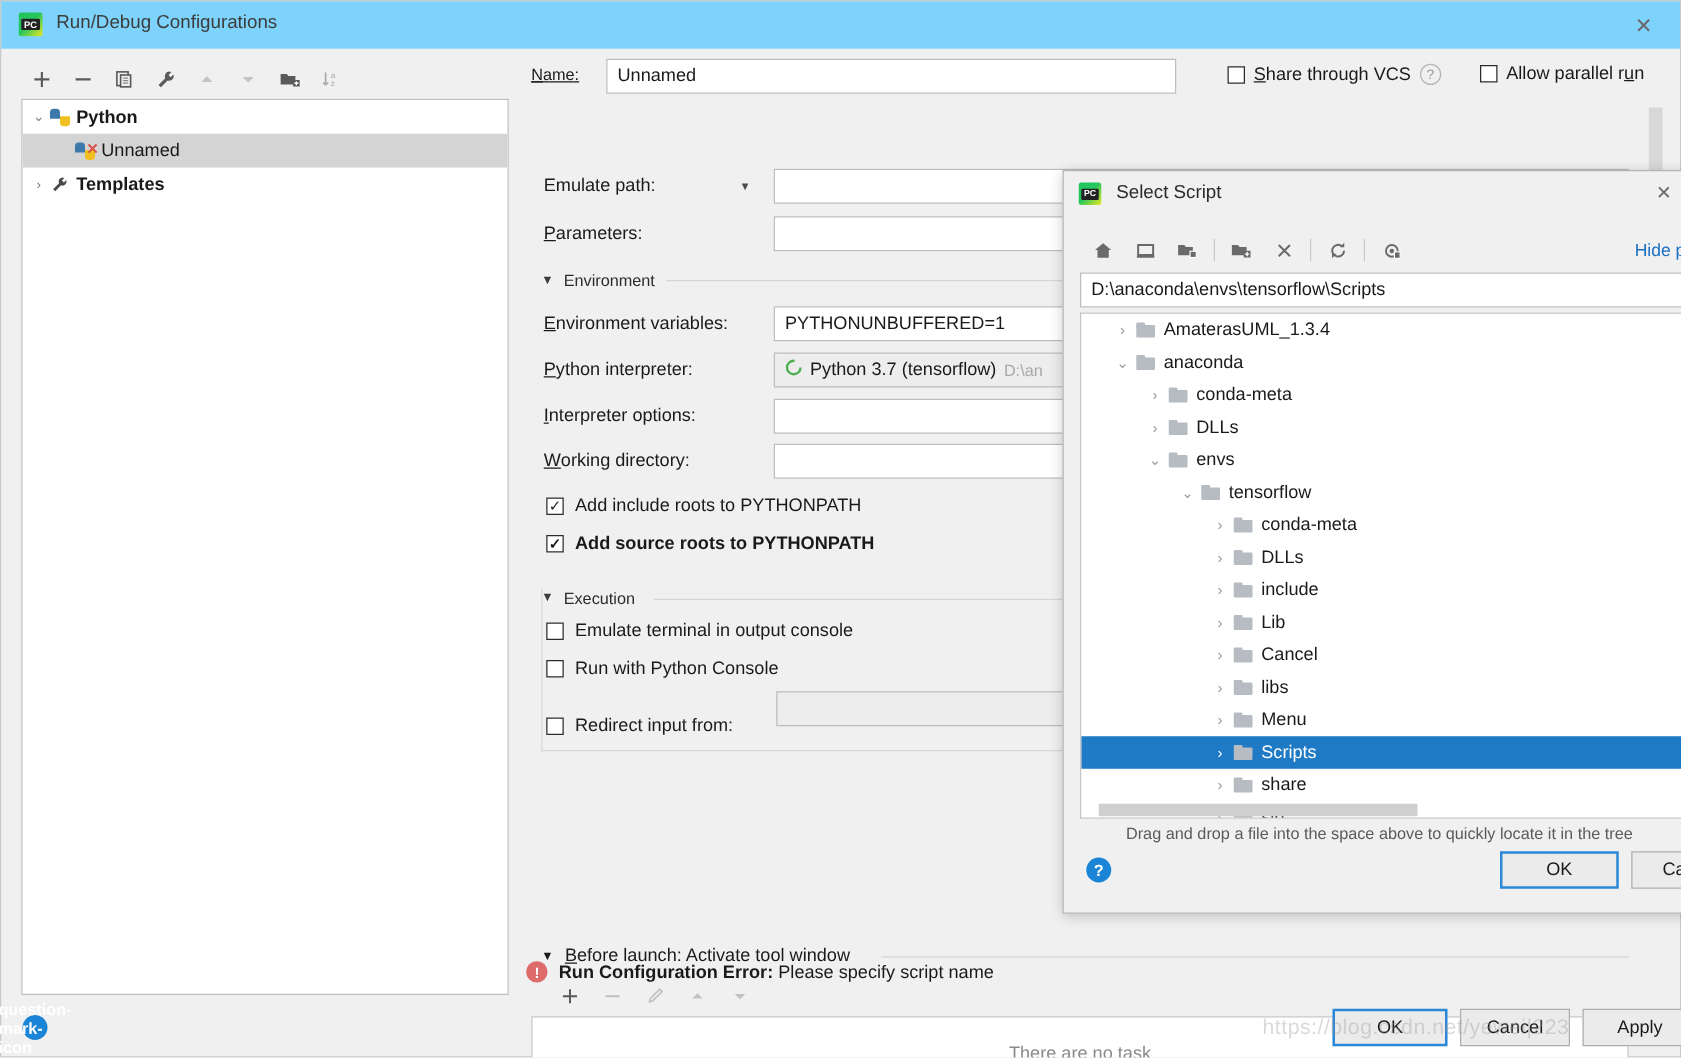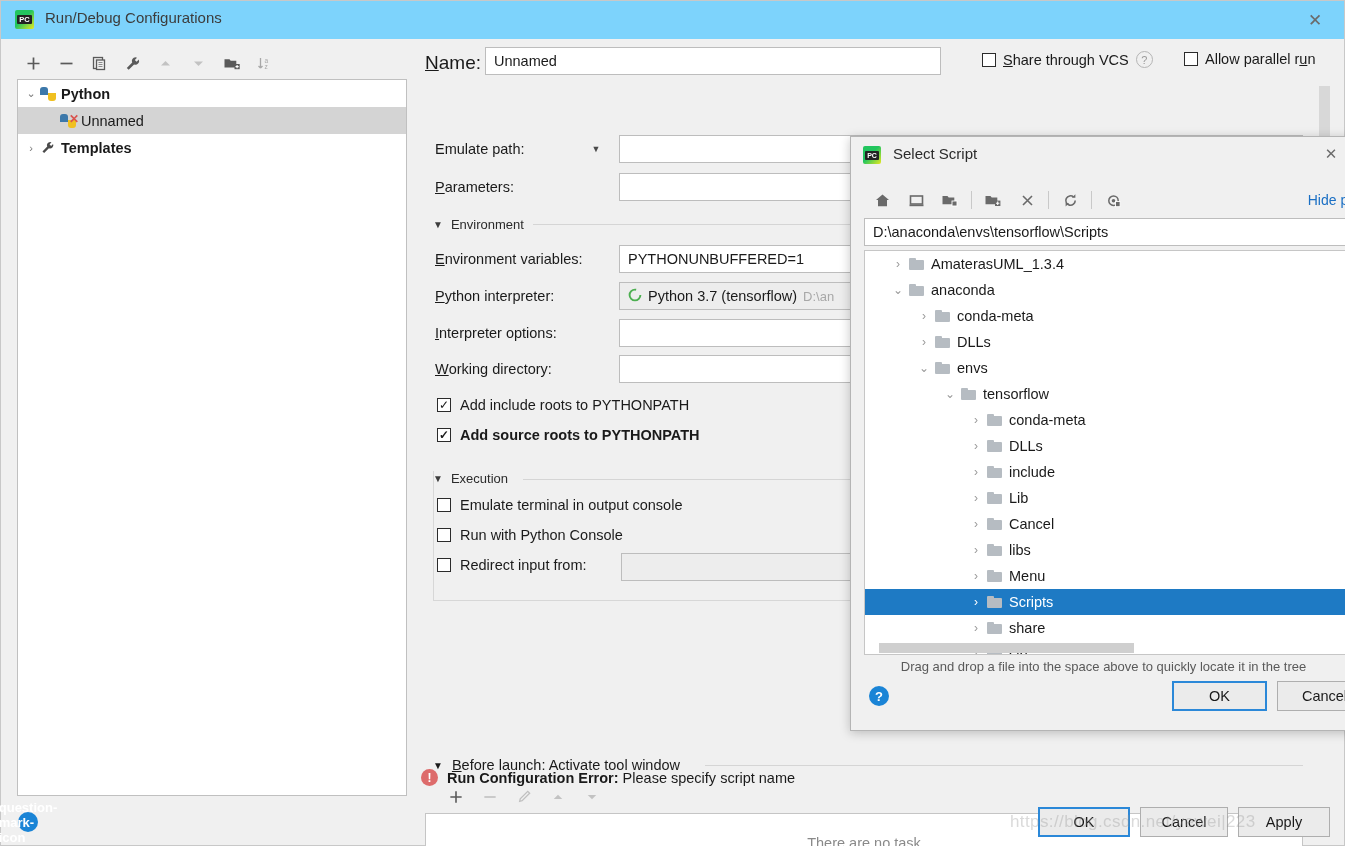--- a/index.html
+++ b/index.html
@@ -38,21 +38,21 @@
   .ltree-row.selected { background:#d4d4d4; }
   .ltree-row .arrow { width:18px; display:flex; justify-content:center; align-items:center; color:#7a7a7a; font-size:11px; }
   .ltree-row .lbl { font-weight:bold; }
   .ltree-row .lbl.plain { font-weight:normal; }
   .pyicon { width:16px; height:16px; margin-right:5px; position:relative; flex:none; }
   .pyicon::before { content:""; position:absolute; left:0; top:1px; width:8px; height:8px; background:#3c78aa; border-radius:3px 3px 0 0; }
   .pyicon::after { content:""; position:absolute; right:0; bottom:1px; width:8px; height:8px; background:#f0c020; border-radius:0 0 3px 3px; }
   .errmark { position:absolute; left:9px; top:-1px; color:#d9534f; font-size:12px; font-weight:bold; z-index:3; }
 
   
-  #name-label { position:absolute; left:424px; top:51px; font-size:19px; }
+  #name-label { position:absolute; left:424px; top:51px; font-size:13px;text-decoration:underline; }
   #name-input { position:absolute; left:484px; top:46px; width:456px; height:28px;
     background:#fff; border:1px solid #bdbdbd; padding:3px 8px; font-size:14.5px; font-family:inherit; color:#1a1a1a; }
   #share-cb-wrap { position:absolute; left:981px; top:50px; display:flex; align-items:center; gap:7px; }
   #help-vcs { width:17px; height:17px; border:1px solid #b5b5b5; border-radius:50%; color:#9a9a9a;
     font-size:11px; display:flex; align-items:center; justify-content:center; cursor:pointer; }
   #parallel-cb-wrap { position:absolute; left:1183px; top:50px; display:flex; align-items:center; gap:7px; }
 
   .cb { width:14px; height:14px; border:1.3px solid #2b2b2b; background:#fff; flex:none;
     display:flex; align-items:center; justify-content:center; cursor:pointer; }
   .cb.checked::after { content:"✓"; font-size:12px; color:#1a1a1a; line-height:1; margin-top:-1px; }
@@ -89,21 +89,21 @@
     display:flex; align-items:center; justify-content:center; color:#8a8a8a; font-size:14.5px; }
   #cfg-scroll-thumb { position:absolute; left:1318px; top:85px; width:11px; height:70px; background:#d8d8d8; }
 
   
   #error-row { position:absolute; left:420px; top:768px; display:flex; align-items:center; gap:9px; font-size:14.5px; }
   #err-icon { width:17px; height:17px; border-radius:50%; background:#dd6b6b; color:#fff;
     display:flex; align-items:center; justify-content:center; font-size:12px; font-weight:bold; flex:none; }
 
   
   .btn { height:30px; background:#ebebeb; border:1px solid #aeaeae; font-size:14.5px; font-family:inherit;
-    display:flex; align-items:center; justify-content:center; cursor:pointer; color:#1a1a1a; }
+    display:flex; align-items:center; justify-content:center; cursor:pointer; color:#1a1a1a;margin-left:28px; }
   .btn.focused { border:2px solid #2b88d8; }
   #btn-ok   { position:absolute; left:1037px; top:806px; width:92px; }
   #btn-cancel{ position:absolute; left:1139px; top:806px; width:88px; }
   #btn-apply{ position:absolute; left:1237px; top:806px; width:92px; }
   #main-help { position:absolute; left:17px; top:811px; width:20px; height:20px; border-radius:50%;
     background:#1a84d6; color:#fff; font-size:13px; font-weight:bold; display:flex; align-items:center; justify-content:center; cursor:pointer; }
 
   
   #select-dialog { position:absolute; left:850px; top:136px; width:505px; height:595px;
     background:#f0f0f0; border:1px solid #b4b4b4; box-shadow:0 2px 10px rgba(0,0,0,.22); overflow:hidden; }
@@ -295,21 +295,21 @@
     <div class="section-line" style="left:98px; top:356px; width:780px;"></div>
 
     <div class="cbrow" style="left:12px; top:374px;">
       <span class="cb"></span>
       <span>Emulate terminal in output console</span>
     </div>
     <div class="cbrow" style="left:12px; top:404px;">
       <span class="cb"></span>
       <span>Run with Python Console</span>
     </div>
-    <div class="cbrow" style="left:12px; top:434px;">
+    <div class="cbrow" style="left:12px; top:450px;">
       <span class="cb"></span>
       <span>Redirect input from:</span>
     </div>
     <div class="finput disabled" style="left:196px; top:430px; width:682px;"></div>
 
     <div id="before-launch-hdr">
       <span style="font-size:10px;">▼</span>
       <span><u>B</u>efore launch: Activate tool window</span>
     </div>
     <div class="section-line" style="left:280px; top:642px; width:598px;"></div>

